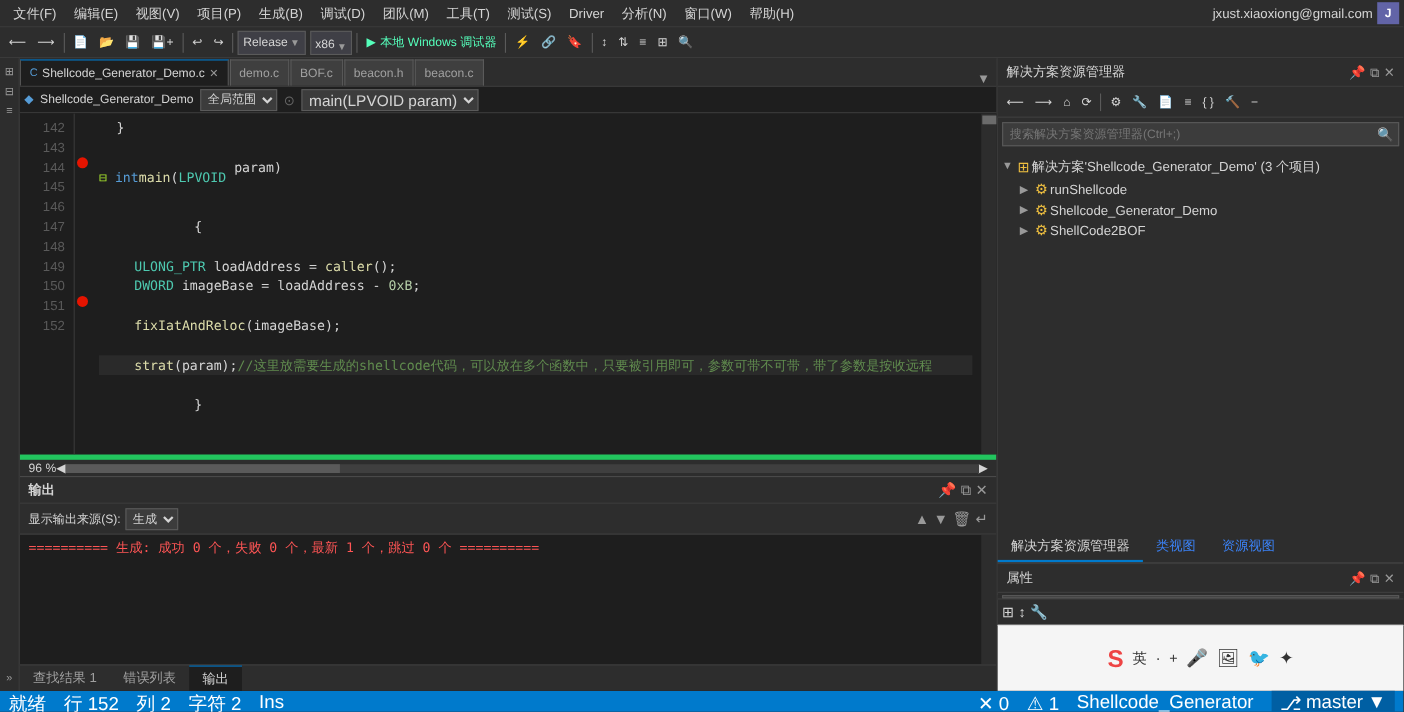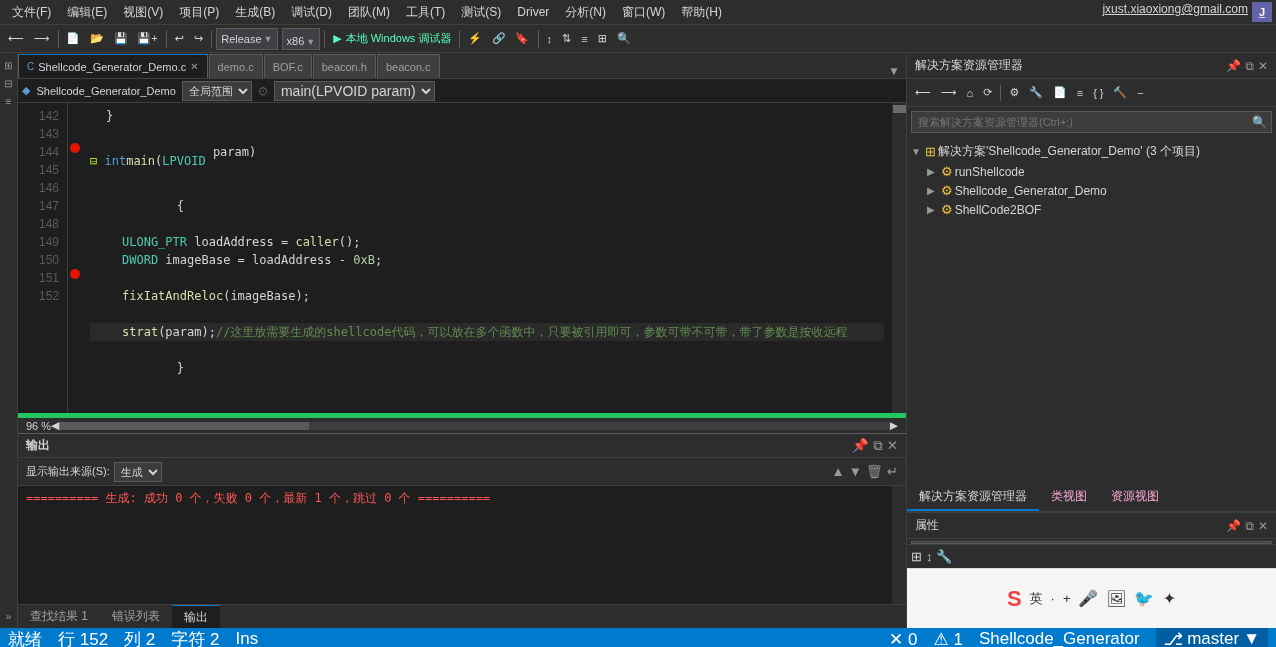--- a/index.html
+++ b/index.html
@@ -1,21 +1,21 @@
 <!DOCTYPE html>
 <html><head>
   <meta charset="utf-8">
   <style>
     * { margin: 0; padding: 0; box-sizing: border-box; }
     body { font-family: 'Microsoft YaHei', 'SimSun', sans-serif; font-size: 12px; background: #2d2d2d; color: #d4d4d4; overflow: hidden; width: 1276px; height: 647px; }
 
     
     .menubar { background: #2d2d2d; height: 22px; display: flex; align-items: center; padding: 12px 4px; border-bottom: 1px solid #3f3f3f; }
     .menubar-item { padding: 2px 8px; color: #d4d4d4; cursor: pointer; font-size: 12px; white-space: nowrap; }
-    .menubar-right { margin-left: auto; color: #d4d4d4; font-size: 12px; display: flex; gap: 4px; text-decoration: underline; }
+    .menubar-right { margin-left: auto; color: #d4d4d4; font-size: 12px; display: flex; align-items: center; gap: 4px; }
     .avatar-btn { background: #6264a7; color: white; width: 20px; height: 20px; display: flex; align-items: center; justify-content: center; font-size: 11px; font-weight: bold; }
 
     
     .toolbar { background: #2d2d2d; height: 28px; display: flex; align-items: center; padding: 0 4px; gap: 2px; border-bottom: 1px solid #3f3f3f; }
     .toolbar-btn { background: transparent; border: none; color: #d4d4d4; padding: 2px 4px; cursor: pointer; font-size: 11px; display: flex; align-items: center; }
     .toolbar-separator { width: 1px; height: 18px; background: #5a5a5a; margin: 0 2px; }
     .toolbar-dropdown { background: #3f3f46; border: 1px solid #5a5a5a; color: #d4d4d4; padding: 2px 4px; font-size: 11px; height: 22px; cursor: pointer; display: flex; align-items: center; gap: 2px; }
 
     
     .main-container { display: flex; height: calc(647px - 22px - 28px - 22px); }
@@ -60,21 +60,21 @@
     .right-panel-header { background: #2d2d2d; padding: 4px 8px; font-size: 12px; color: #d4d4d4; border-bottom: 1px solid #3f3f3f; display: flex; align-items: center; justify-content: space-between; }
     .right-panel-toolbar { background: #2d2d2d; height: 28px; display: flex; align-items: center; padding: 0 4px; border-bottom: 1px solid #3f3f3f; gap: 2px; }
     .right-panel-btn { background: transparent; border: none; color: #d4d4d4; padding: 2px 4px; cursor: pointer; font-size: 11px; }
     .search-box { background: #3c3c3c; border: 1px solid #5a5a5a; color: #d4d4d4; padding: 2px 6px; font-size: 11px; flex: 1; height: 20px; }
     .tree-area { flex: 1; overflow: auto; padding: 4px; font-size: 12px; }
     .tree-item { display: flex; align-items: center; padding: 2px 0; cursor: pointer; gap: 2px; }
     .tree-arrow { color: #999; font-size: 10px; width: 12px; }
     .tree-label { color: #d4d4d4; }
     .tree-indent { padding-left: 16px; }
     .panel-tabs { display: flex; border-bottom: 1px solid #3f3f3f; }
-    .panel-tab { padding: 4px 12px; font-size: 12px; cursor: pointer; color: #f9a8d4; }
+    .panel-tab { padding: 4px 12px; font-size: 12px; cursor: pointer; color: #3b82f6; }
     .panel-tab.active { color: #d4d4d4; border-bottom: 2px solid #007acc; }
     .prop-toolbar { display: flex; align-items: center; gap: 4px; padding: 4px; }
     .prop-btn { background: transparent; border: none; color: #d4d4d4; cursor: pointer; font-size: 13px; }
 
     
     .output-panel { height: 195px; border-top: 1px solid #5a5a5a; display: flex; flex-direction: column; background: #1e1e1e; }
     .output-header { background: #2d2d2d; height: 24px; display: flex; align-items: center; padding: 0 8px; border-bottom: 1px solid #3f3f3f; gap: 4px; }
     .output-header-title { font-size: 12px; color: #d4d4d4; font-weight: bold; }
     .output-header-right { margin-left: auto; display: flex; gap: 4px; }
     .output-controls { background: #2d2d2d; height: 28px; display: flex; align-items: center; padding: 0 8px; border-bottom: 1px solid #3f3f3f; gap: 4px; }

